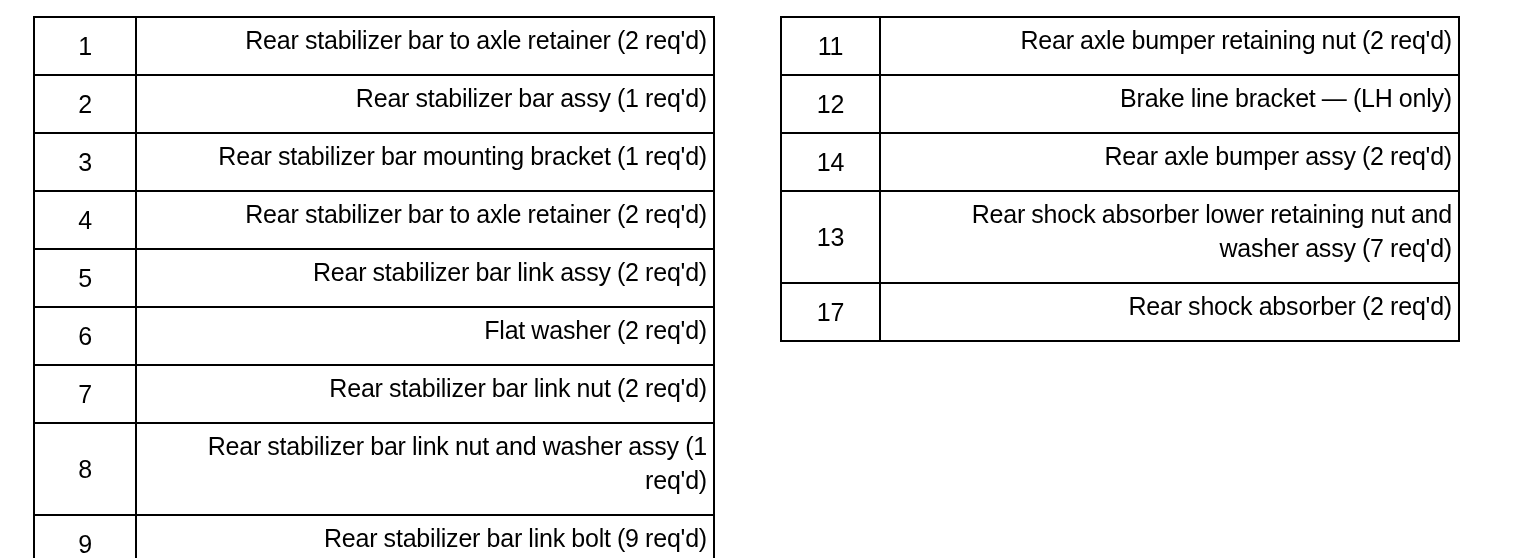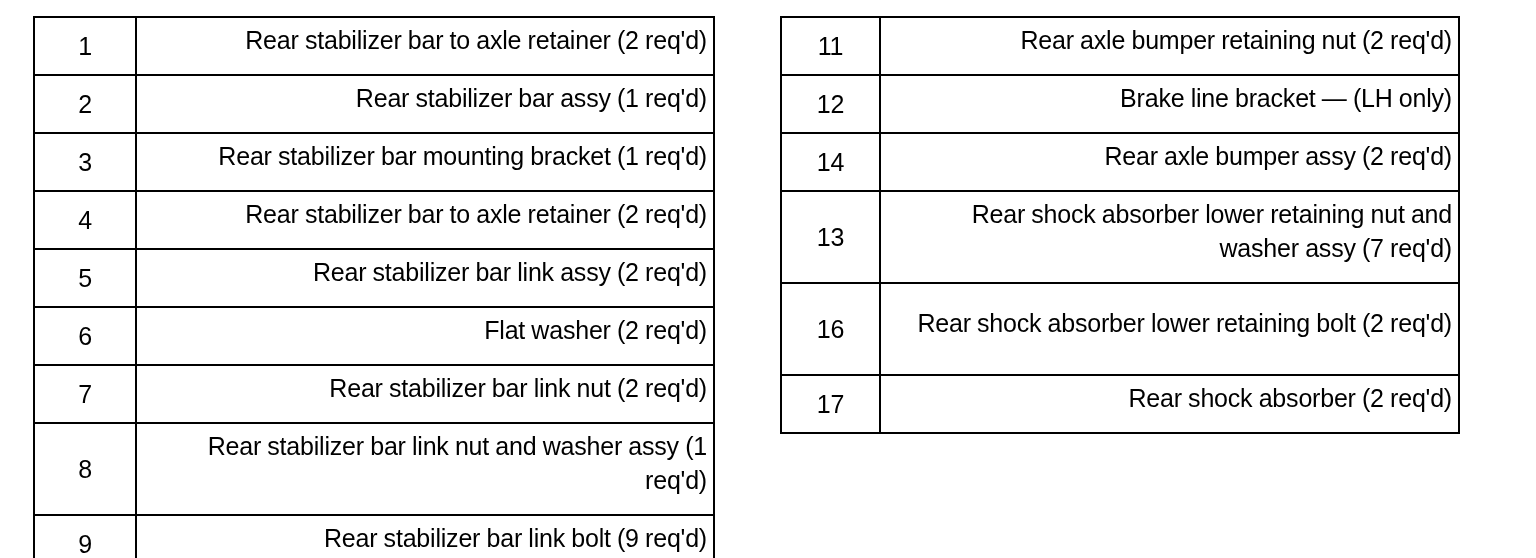--- a/index.html
+++ b/index.html
@@ -137,22 +137,18 @@
       <td class="desc">Brake line bracket — (LH only)</td>
     </tr>
     <tr class="r1">
       <td class="idx">14</td>
       <td class="desc">Rear axle bumper assy (2 req'd)</td>
     </tr>
     <tr class="r2">
       <td class="idx">13</td>
       <td class="desc">Rear shock absorber lower retaining nut and washer assy (7 req'd)</td>
     </tr>
-    <tr class="r2">
-      <td class="idx">16</td>
-      <td class="desc">Rear shock absorber lower retaining bolt (2 req'd)</td>
-    </tr>
     <tr class="r1">
       <td class="idx">17</td>
       <td class="desc">Rear shock absorber (2 req'd)</td>
     </tr>
   </tbody>
 </table>
 
 </body></html>

